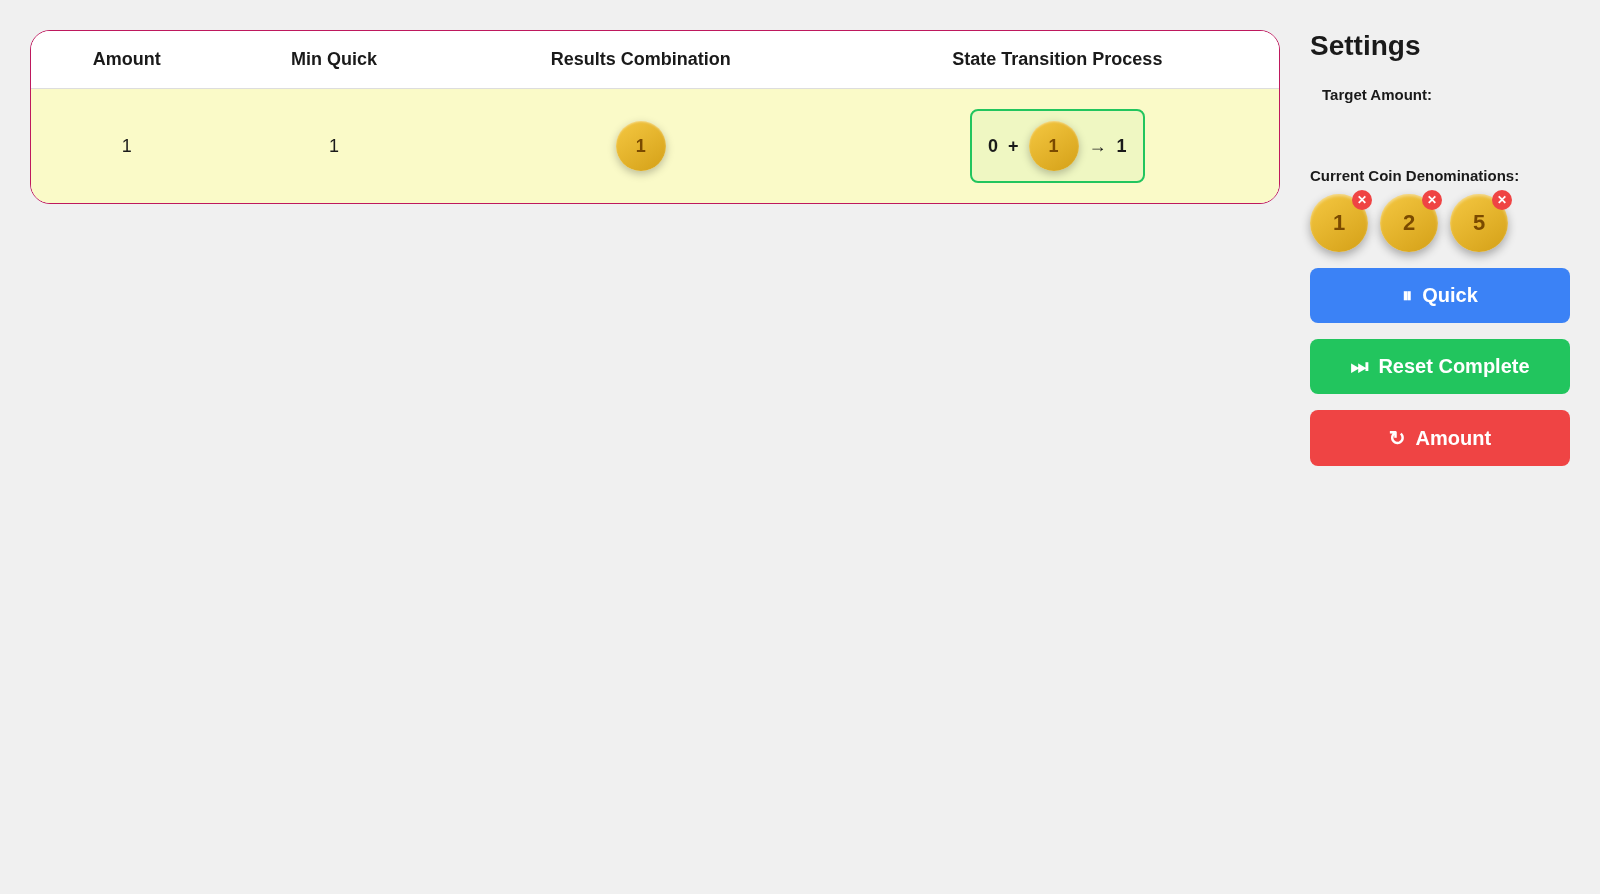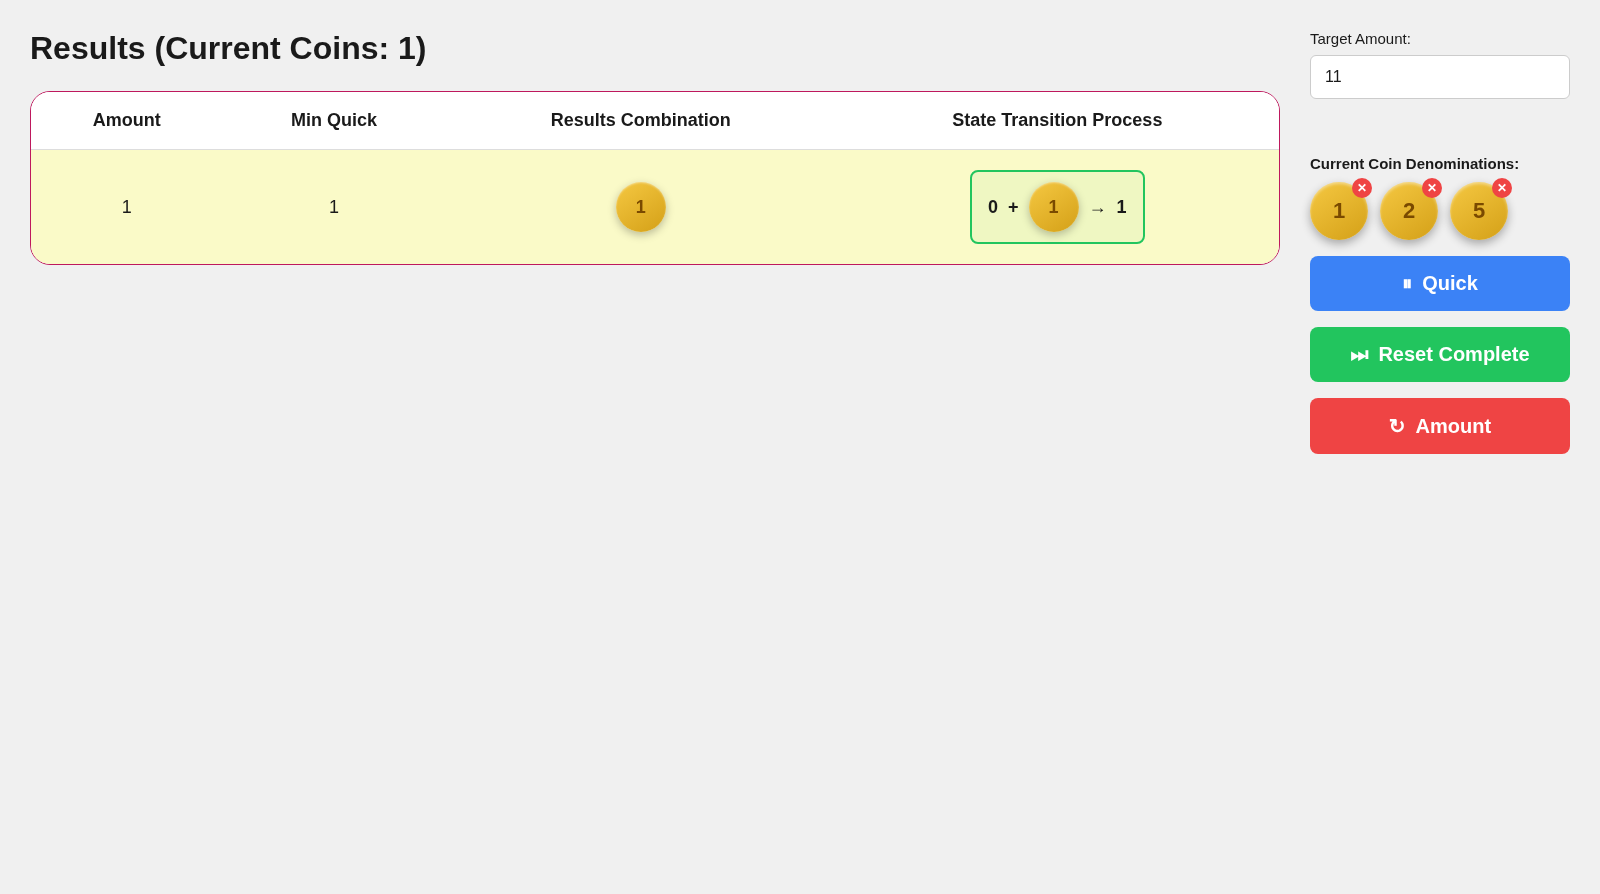--- a/index.html
+++ b/index.html
@@ -95,24 +95,25 @@
       gap: 20px;
     }
     .settings-title {
       font-size: 28px;
       font-weight: 700;
       color: #1a1a1a;
       margin-bottom: 4px;
     }
     .settings-section label {
       font-size: 15px;
-      font-weight: 400;
+      font-weight: 700;
       color: #1a1a1a;
       display: block;
       margin-bottom: 8px;
+      margin-left: 12px;
     }
     .target-input {
       width: 100%;
       padding: 12px 14px;
       border: 1px solid #ccc;
       border-radius: 6px;
       font-size: 16px;
       color: #1a1a1a;
       outline: none;
       background: white;
@@ -215,21 +216,20 @@
     .settings-group {
       display: flex;
       flex-direction: column;
       gap: 16px;
     }
   </style>
 </head>
 <body>
 
 <div class="main-content">
-  <h1 class="page-title">Results (Current Coins: 1)</h1>
 
   <div class="table-container">
     <table>
       <thead>
         <tr>
           <th>Amount</th>
           <th>Min Quick</th>
           <th>Results Combination</th>
           <th>State Transition Process</th>
         </tr>
@@ -250,25 +250,25 @@
               <span class="transition-result">1</span>
             </div>
           </td>
         </tr>
       </tbody>
     </table>
   </div>
 </div>
 
 <div class="sidebar">
+  <h2 class="settings-title">Settings</h2>
 
   <div class="settings-group">
     <div class="settings-section">
       <label>Target Amount:</label>
-      <input type="text" class="target-input" value="11" style="">
     </div>
 
 
     <div class="settings-section">
       <span class="denom-label">Current Coin Denominations:</span>
       <div class="coins-row">
         <div class="coin-item">
           <div class="coin-large">1</div>
           <div class="remove-badge">✕</div>
         </div>

